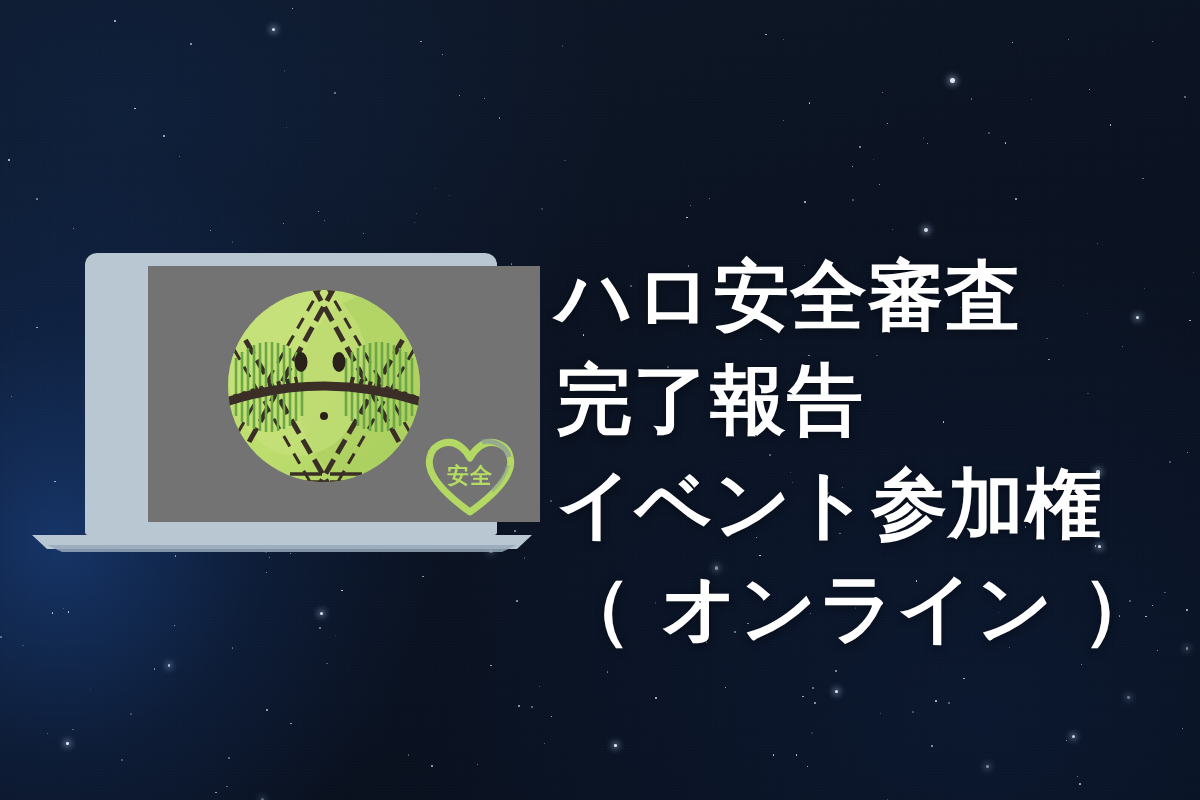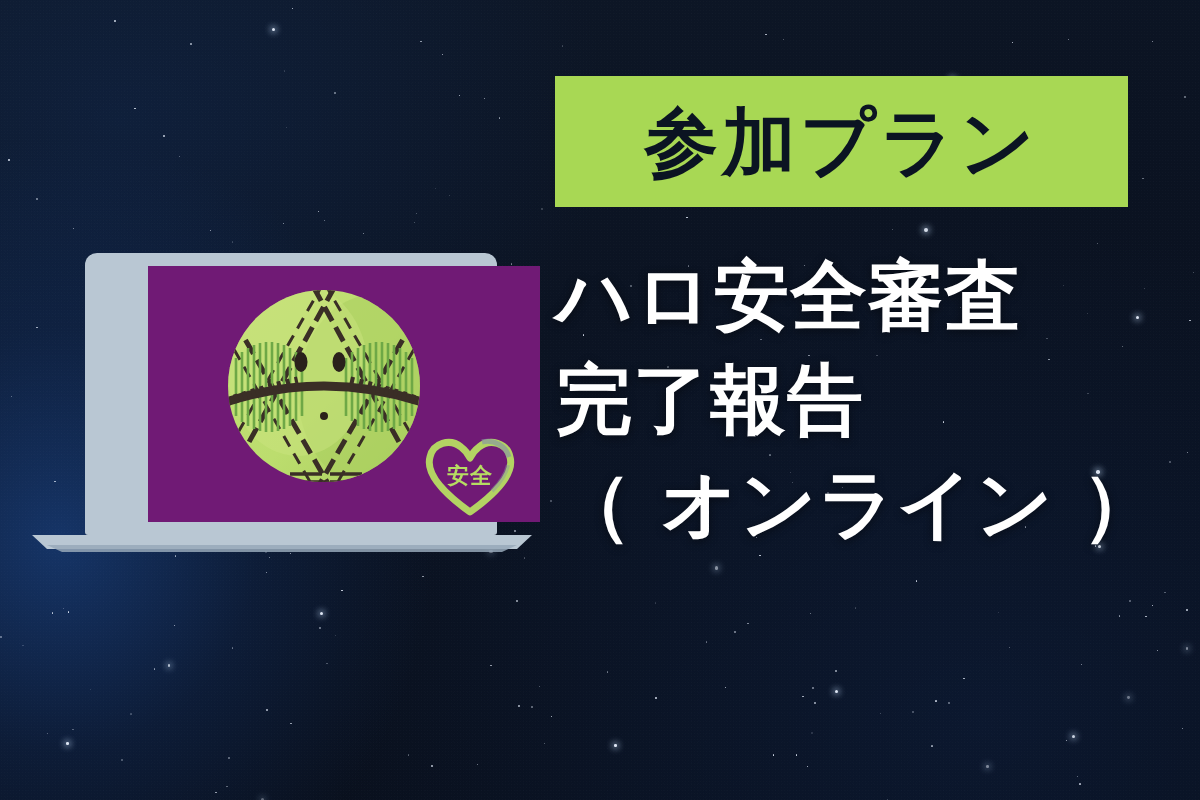--- a/index.html
+++ b/index.html
@@ -63,21 +63,21 @@
 
   
   .laptop{position:absolute;left:32px;top:250px;width:500px;height:305px;}
   .lid{
     position:absolute;left:53px;top:3px;width:412px;height:282px;
     background:#b9c7d3;border-radius:12px 12px 3px 3px;
     box-shadow:0 2px 0 rgba(0,0,0,.12);
   }
   .screen{
     position:absolute;left:63px;top:13px;width:392px;height:256px;
-    background:#701a75;overflow:hidden;
+    background:#737373;overflow:hidden;
   }
   .base{
     position:absolute;left:0;top:285px;width:500px;height:14px;
     background:#b9c7d3;
     clip-path:polygon(0 0,500px 0,485px 14px,15px 14px);
   }
   .base-shadow{
     position:absolute;left:0;top:295px;width:500px;height:7px;
     background:#96a8b8;
     clip-path:polygon(15px 0,485px 0,470px 7px,30px 7px);
@@ -338,27 +338,25 @@
       <div class="star glow" style="width: 3.2px; height: 3.2px; left: 835px; top: 690px; opacity: 0.95;"></div>
       <div class="star glow" style="width: 3px; height: 3px; left: 320px; top: 612px; opacity: 0.95;"></div>
       <div class="star glow" style="width: 3.2px; height: 3.2px; left: 272px; top: 28px; opacity: 0.95;"></div>
       <div class="star glow" style="width: 3px; height: 3px; left: 1136px; top: 316px; opacity: 0.95;"></div>
       <div class="star glow" style="width: 2.6px; height: 2.6px; left: 66px; top: 742px; opacity: 0.95;"></div>
       <div class="star glow" style="width: 2.4px; height: 2.4px; left: 470px; top: 268px; opacity: 0.95;"></div>
       <div class="star glow" style="width: 2.6px; height: 2.6px; left: 614px; top: 744px; opacity: 0.95;"></div>
     </div>
 
 
-  <div class="badge">
-    <span>参加プラン</span>
-  </div>
 
   <div class="copy">
     <div class="line">ハロ安全審査</div>
     <div class="line">完了報告</div>
+    <div class="line">イベント参加権</div>
     <div class="line">（ オンライン ）</div>
   </div>
 
   <div class="laptop">
     <div class="lid">
       <div class="screen">
 
         
         <svg viewBox="0 0 392 256" width="392" height="256">
           <defs>

